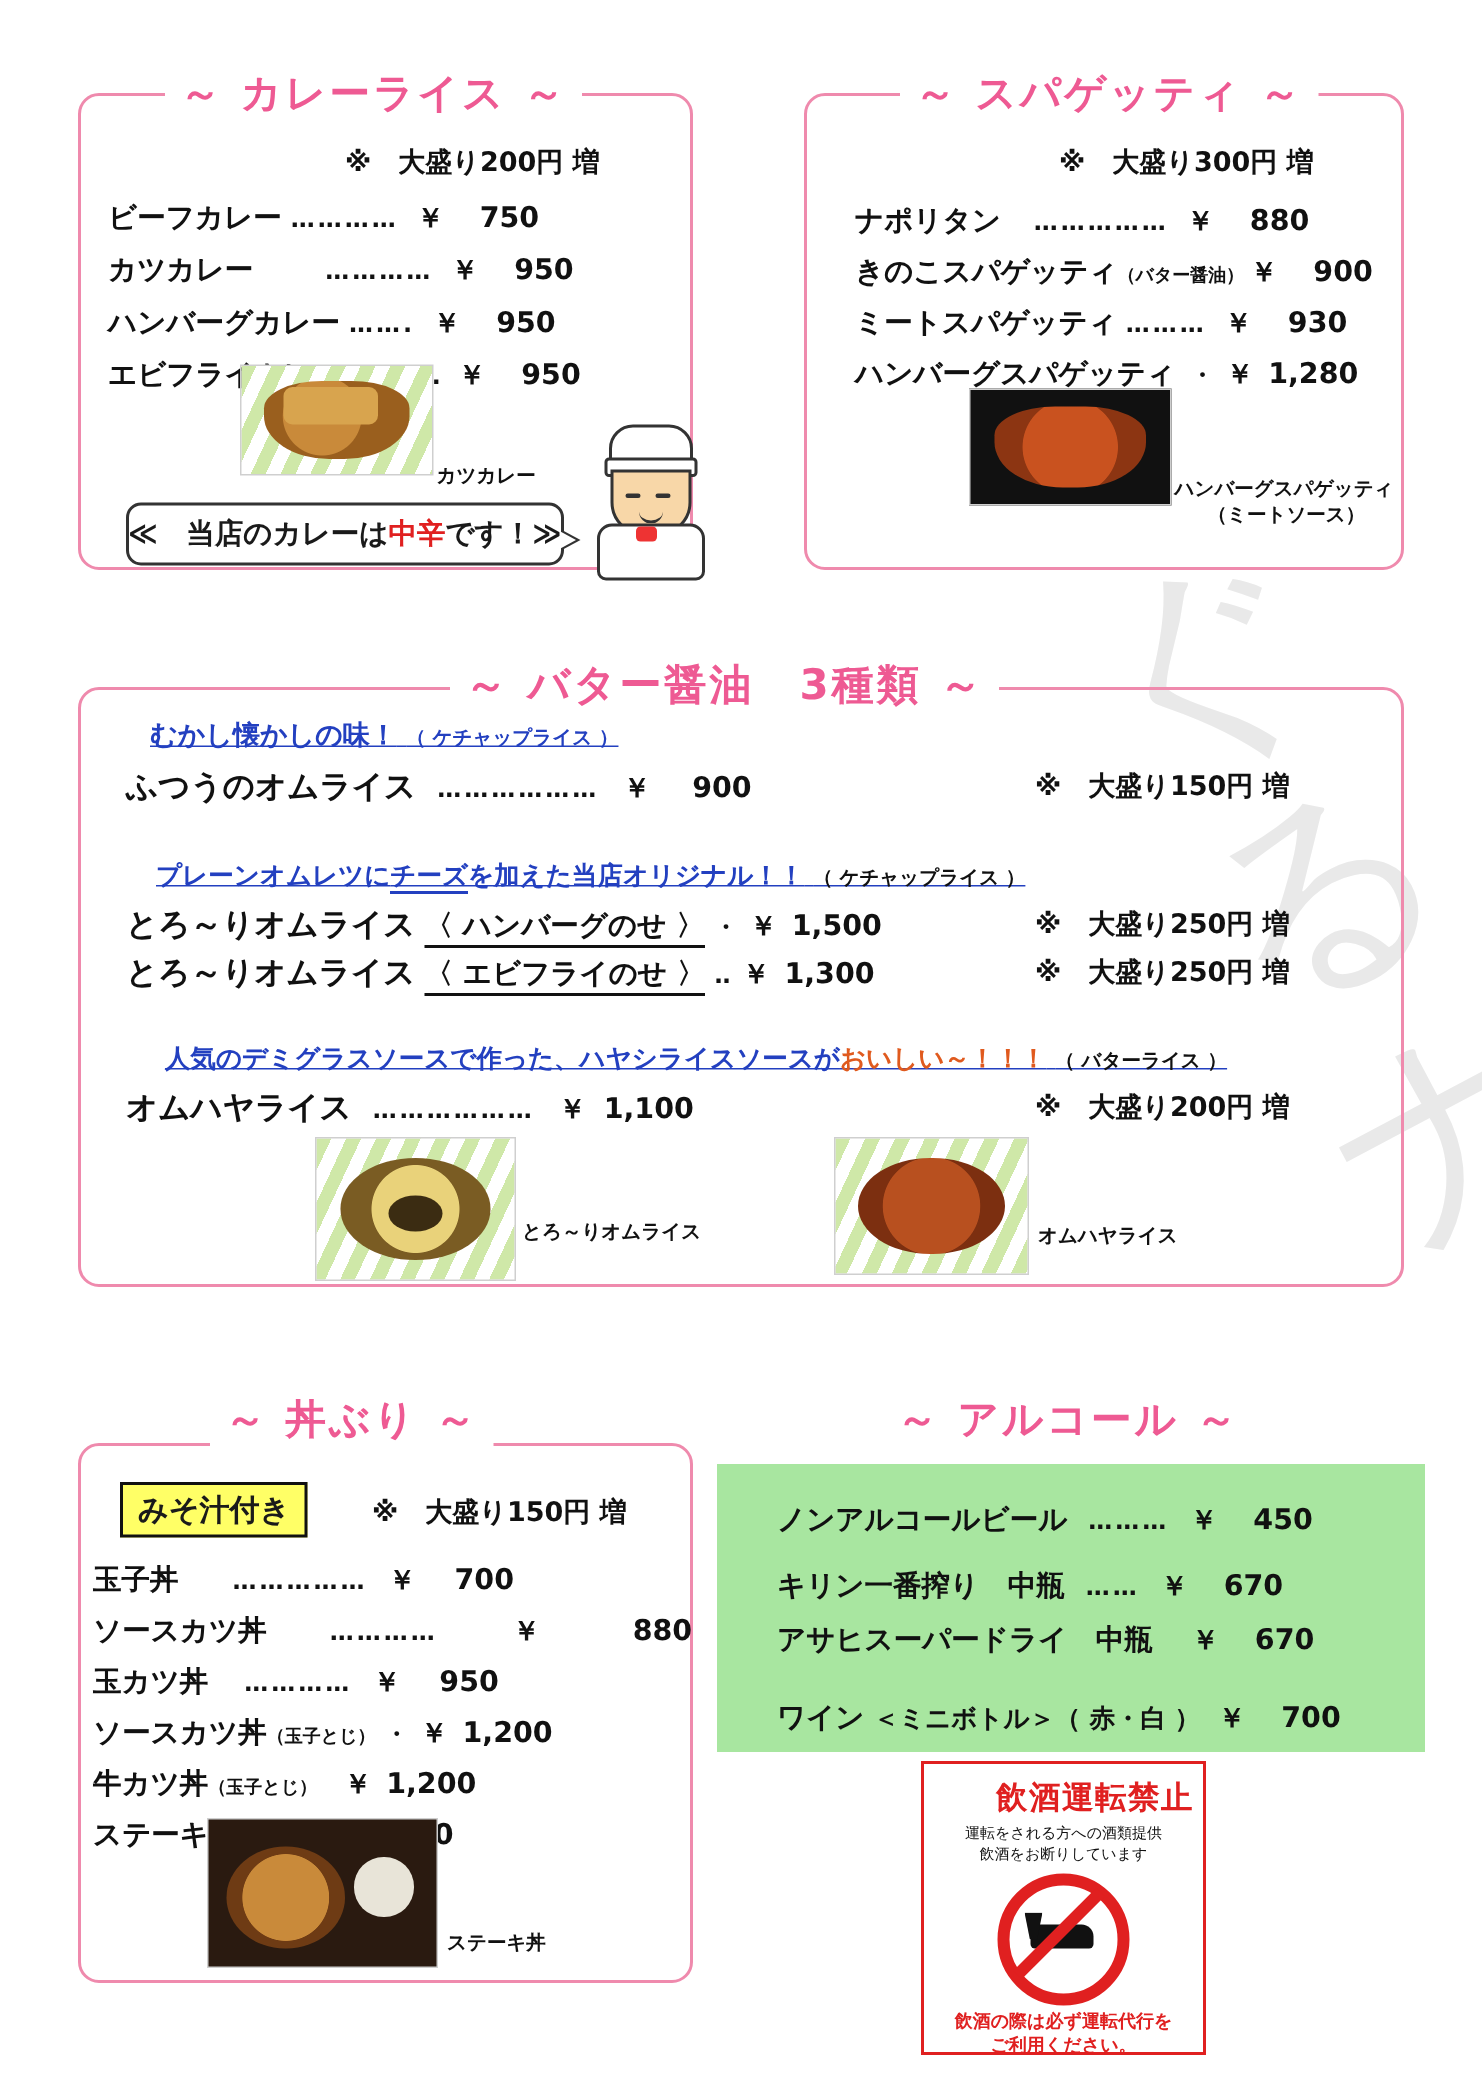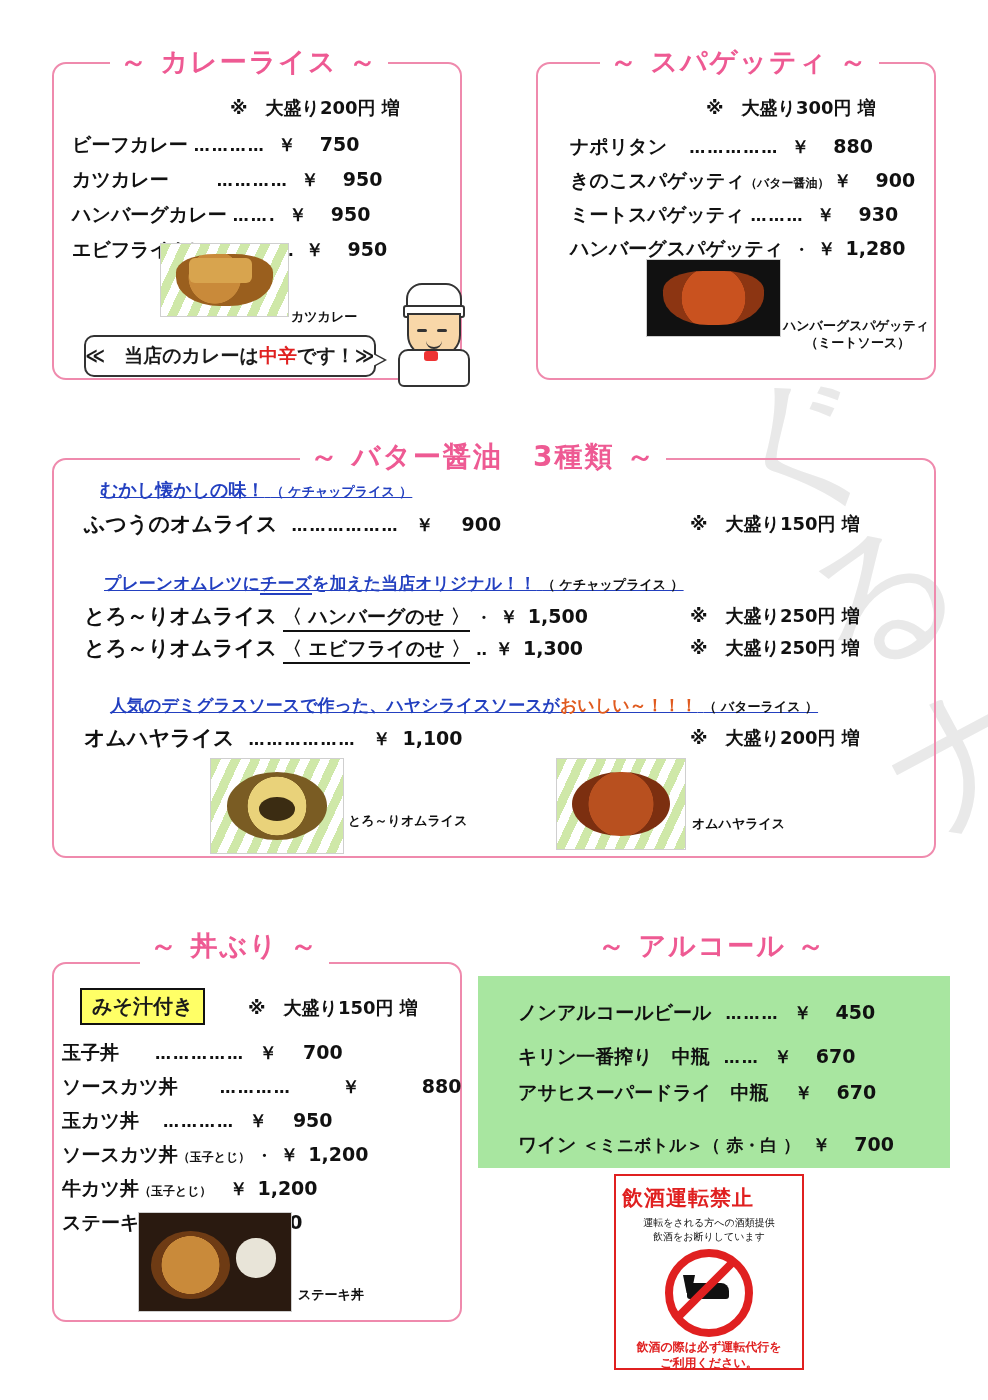--- a/index.html
+++ b/index.html
@@ -137,21 +137,21 @@
   }
   .miso{
     background:#ffff66;border:2px solid #111;font-weight:bold;font-size:20px;
     padding:3px 10px;display:inline-block;
   }
 
   .nodrink{
     position:absolute;border:2px solid #e02020;background:#fff;
     z-index:3;box-sizing:border-box;
   }
-  .nodrink .t1{color:#e02020;font-weight:bold;font-size:21px;text-align:left;letter-spacing:1px;}
+  .nodrink .t1{color:#e02020;font-weight:bold;font-size:21px;text-align:right;letter-spacing:1px;}
   .nodrink .t2{font-size:10px;text-align:center;line-height:1.35;color:#111;}
   .nodrink .t3{color:#e02020;font-weight:bold;font-size:12px;text-align:center;line-height:1.35;}
   .circle{
     width:72px;height:72px;border:8px solid #e02020;border-radius:50%;
     margin:6px auto 2px;position:relative;background:#fff;
   }
   .circle .slash{
     position:absolute;left:-6px;top:28px;width:78px;height:8px;background:#e02020;
     transform:rotate(-45deg);transform-origin:center;
   }

